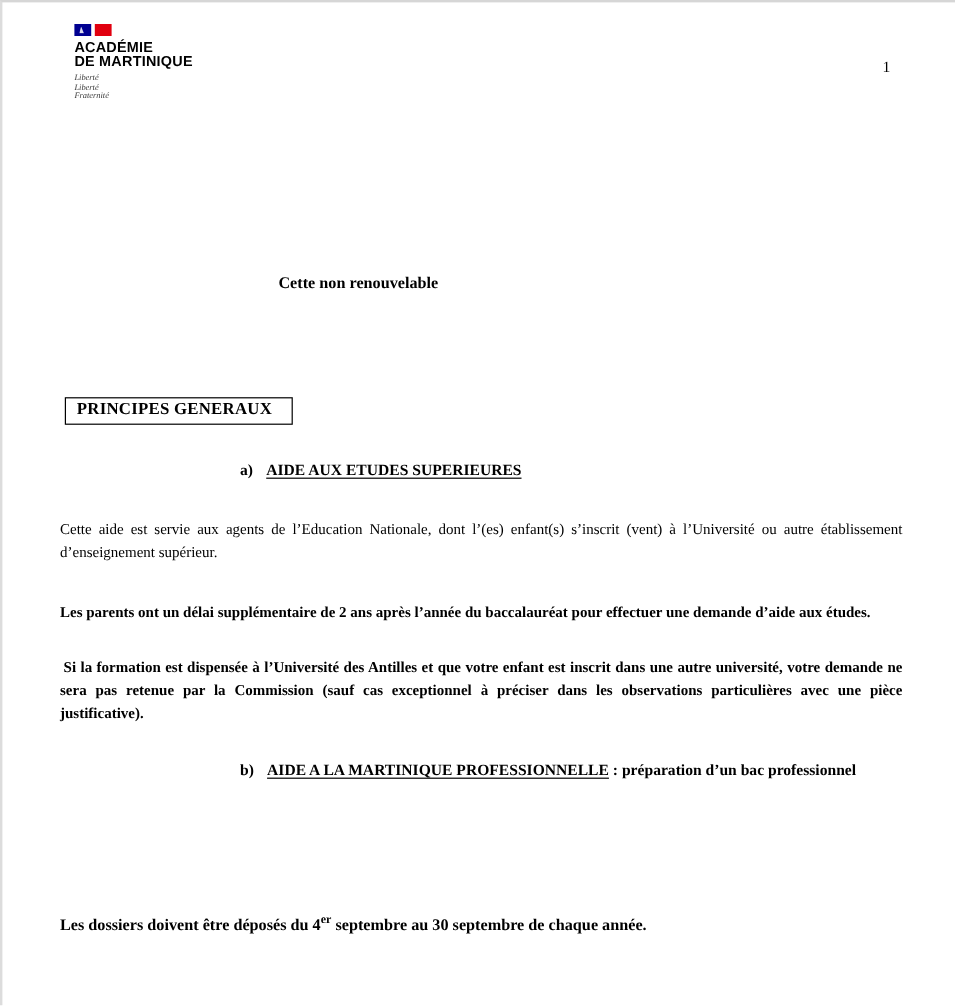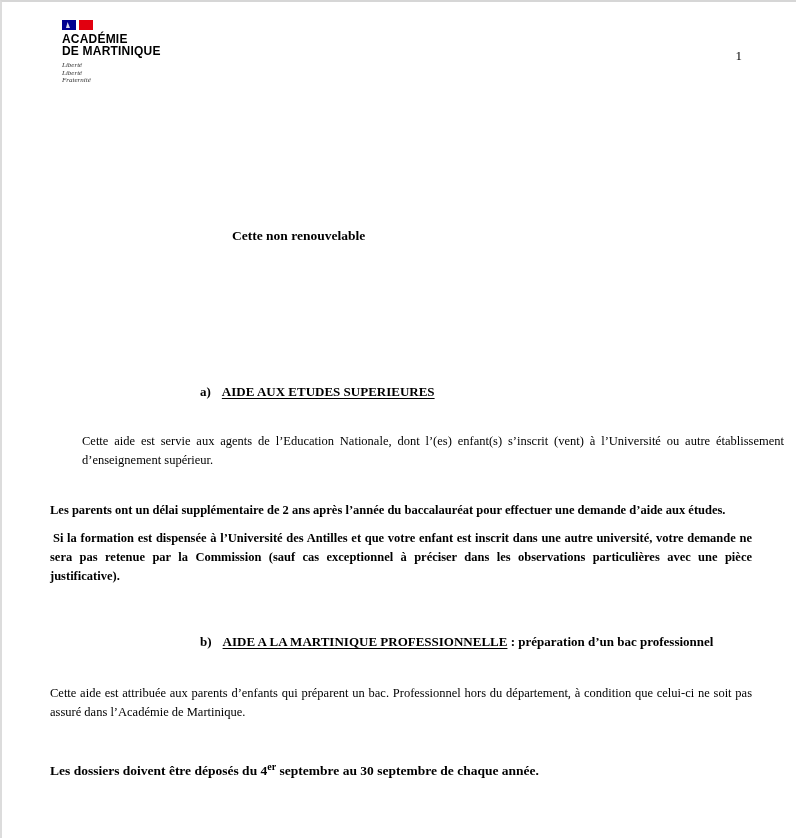--- a/index.html
+++ b/index.html
@@ -52,23 +52,23 @@
   .sec-a { top: 382px; }
   .sec-b { top: 632px; }
   .sec-label { display: inline-block; margin-right: 11px; }
   .sec-title { text-decoration: underline; text-underline-offset: 2px; text-align: center; }
 
   
   .para {
     position: absolute; left: 48px; width: 702px;
     font-size: 12.5px; line-height: 19px; text-align: justify;
   }
-  .para-a1 { top: 430px; margin-left: 32px; }
+  .para-a1 { top: 430px; }
   .para-a2 { top: 499px; font-weight: bold; }
-  .para-a3 { top: 527px; font-weight: bold; text-indent: 3px; }
+  .para-a3 { top: 545px; font-weight: bold; text-indent: 3px; }
   .para-b1 { top: 682px; }
   .footer-line { top: 759px; font-weight: bold; font-size: 13.5px; text-align: left; }
   .footer-line sup { font-size: 10px; vertical-align: super; line-height: 0; }
 </style>
 </head>
 <body>
 
 <div class="page">
 
   <div class="logo">
@@ -83,28 +83,28 @@
     <div class="motto">
       <div>Liberté</div>
       <div>Liberté</div>
       <div>Fraternité</div>
     </div>
   </div>
   <div class="page-number">1</div>
 
   <div class="subtitle">Cette non renouvelable</div>
 
+  <div class="box-heading">PRINCIPES GENERAUX</div>
 
   <div class="sec-heading sec-a">
     <span class="sec-label">a)</span><span class="sec-title">AIDE AUX ETUDES SUPERIEURES</span>
   </div>
   <p class="para para-a1">Cette aide est servie aux agents de l’Education Nationale, dont l’(es) enfant(s) s’inscrit (vent) à l’Université ou autre établissement d’enseignement supérieur.</p>
   <p class="para para-a2">Les parents ont un délai supplémentaire de 2 ans après l’année du baccalauréat pour effectuer une demande d’aide aux études.</p>
   <p class="para para-a3">Si la formation est dispensée à l’Université des Antilles et que votre enfant est inscrit dans une autre université, votre demande ne sera pas retenue par la Commission (sauf cas exceptionnel à préciser dans les observations particulières avec une pièce justificative).</p>
 
   <div class="sec-heading sec-b">
     <span class="sec-label">b)</span><span class="sec-title">AIDE A LA MARTINIQUE PROFESSIONNELLE</span><span> : préparation d’un bac professionnel</span>
   </div>
-  <p class="para para-b1">Cette aide est attribuée aux parents d’enfants qui préparent un bac. Professionnel hors du département, à condition que celui-ci ne soit pas assuré dans l’Académie de Martinique.</p>
 
   <p class="para footer-line"><span>Les dossiers doivent être déposés du 4</span><sup>er</sup><span> septembre au 30 septembre de chaque année.</span></p>
 
 </div>
 
 </body></html>

